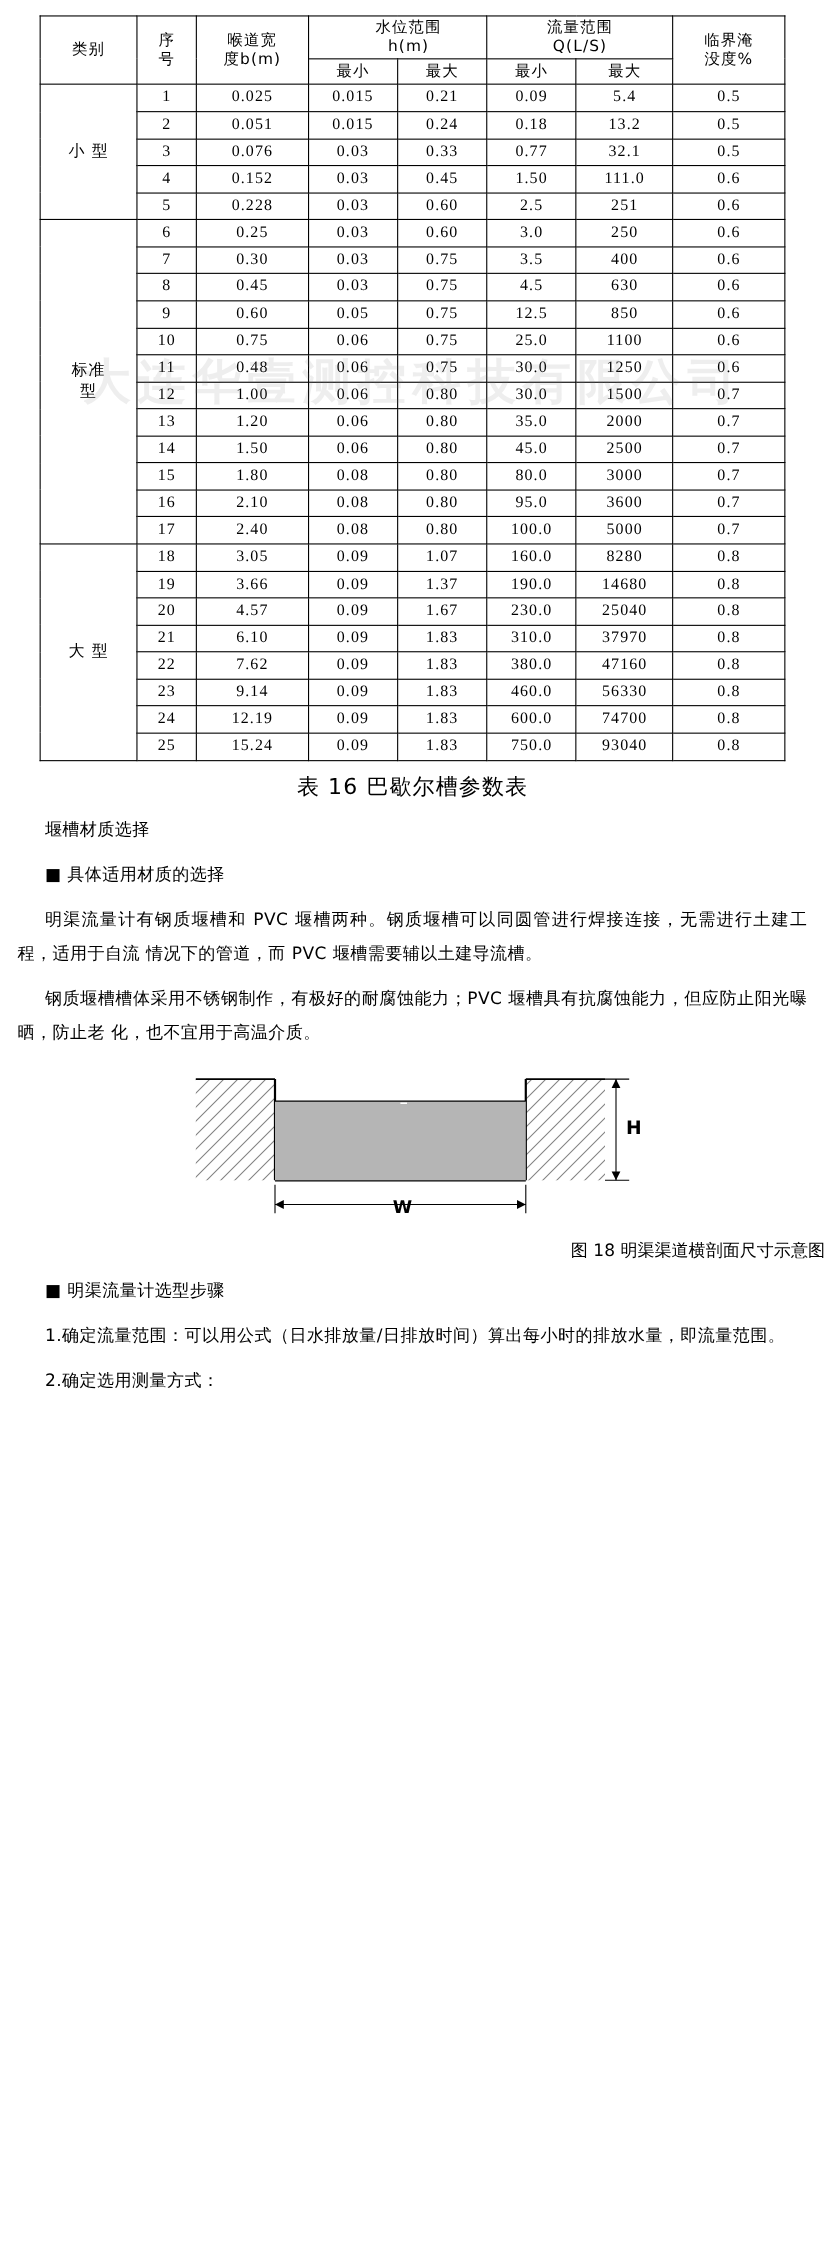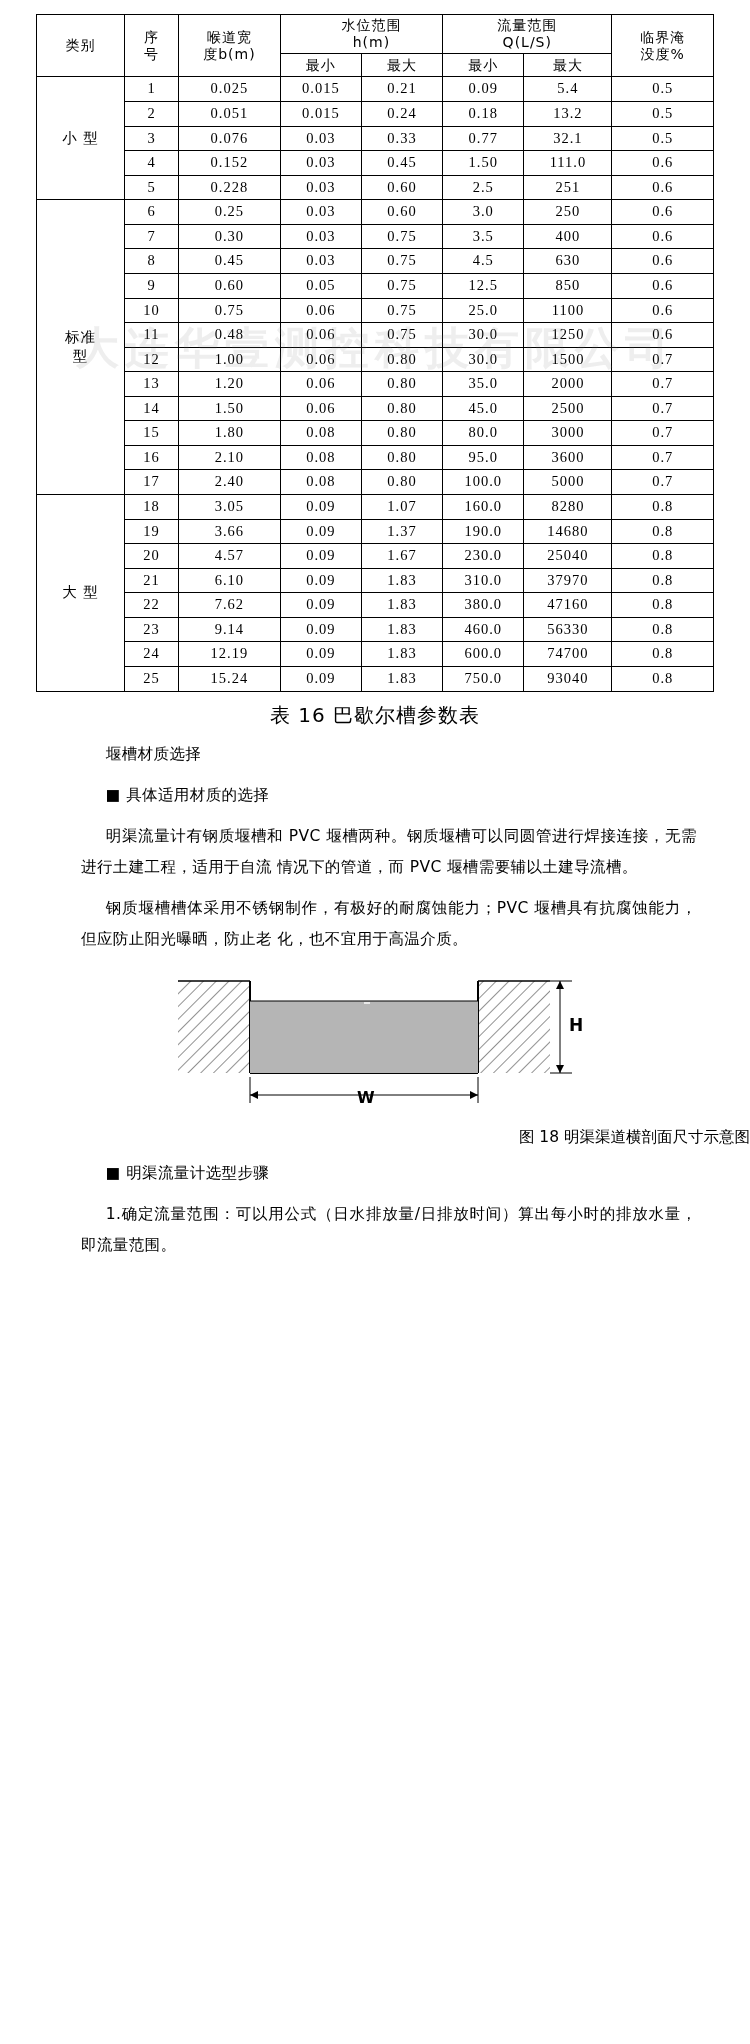--- a/index.html
+++ b/index.html
@@ -56,28 +56,27 @@
   .thead-sub td{font-size:13.5px;}
   .tcap{
     text-align:center;
     font-family:"DejaVu Sans", sans-serif;
     font-size:20px;
     margin:10px 0 0 0;
     letter-spacing:1px;
   }
   
   .body{
-    padding:0 53px;
+    padding:0 16px;
     box-sizing:border-box;
     font-family:"DejaVu Sans", sans-serif;
     font-size:15.5px;
     line-height:2.0;
     letter-spacing:0.4px;
     text-align:justify;
-    margin-left:28px;
   }
   .body p{margin:10px 0;}
   .ind1{text-indent:1.6em;}
   .ind2{text-indent:1.6em;}
   .fig-cap{
     text-align:right;
     font-family:"DejaVu Sans", sans-serif;
     font-size:15.5px;
     margin:4px 0 6px 0;
   }
@@ -423,15 +422,16 @@
       <line x1="318" y1="104" x2="318" y2="130" stroke="#000" stroke-width="1"></line>
       <text x="197" y="130" font-family="DejaVu Sans, sans-serif" font-size="16" font-weight="bold">W</text>
     </svg>
   </div>
 
   <div class="fig-cap">图 18 明渠渠道横剖面尺寸示意图</div>
 
   <div class="body">
     <p class="ind1">■ 明渠流量计选型步骤</p>
     <p class="ind2">1.确定流量范围：可以用公式（日水排放量/日排放时间）算出每小时的排放水量，即流量范围。</p>
+    <p class="ind2">2.确定选用测量方式：</p>
   </div>
 
 </div>
 
 </body></html>

